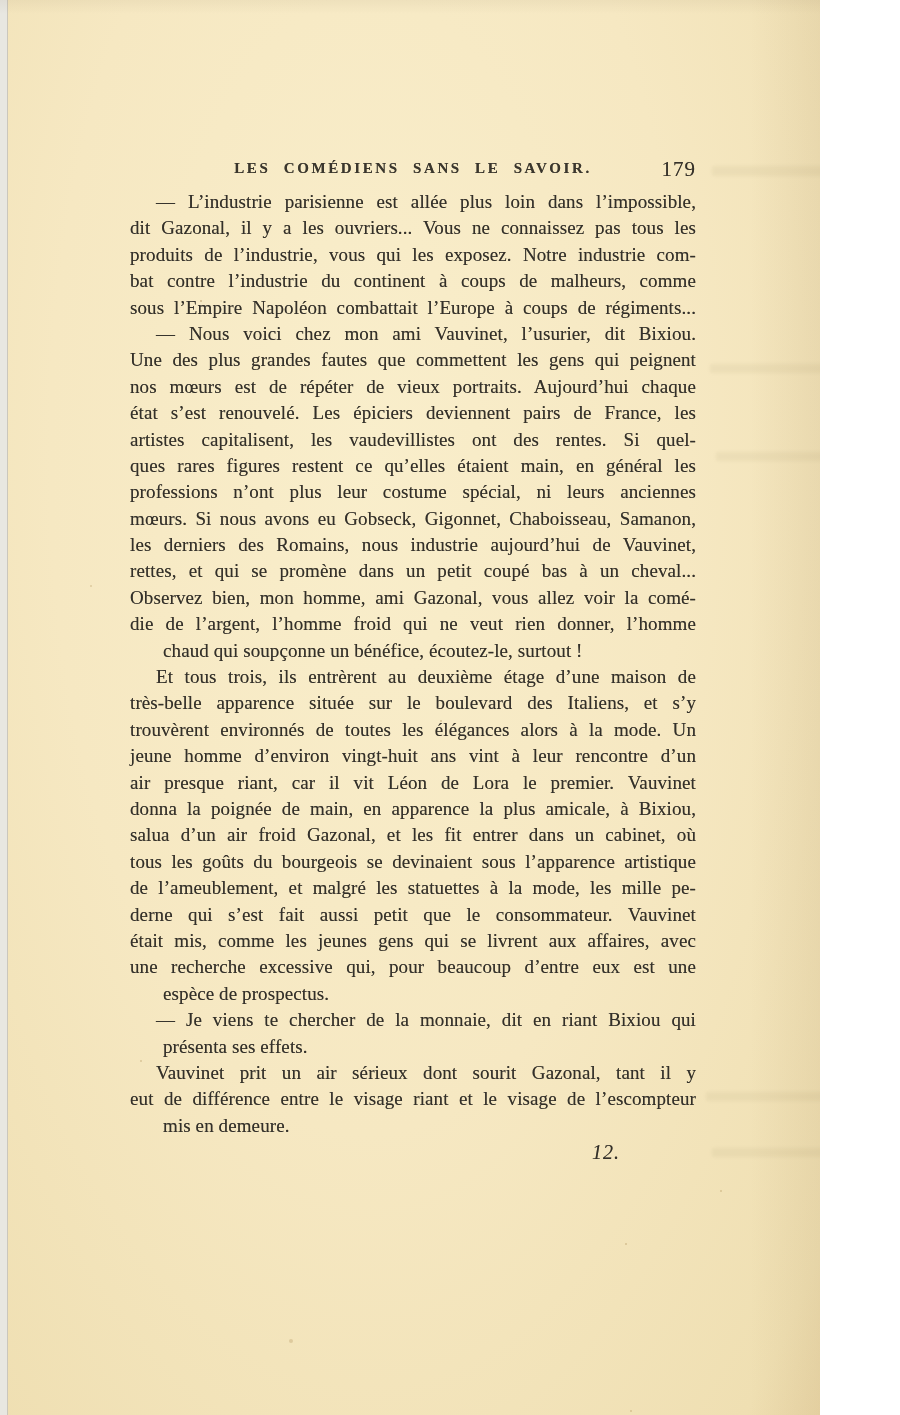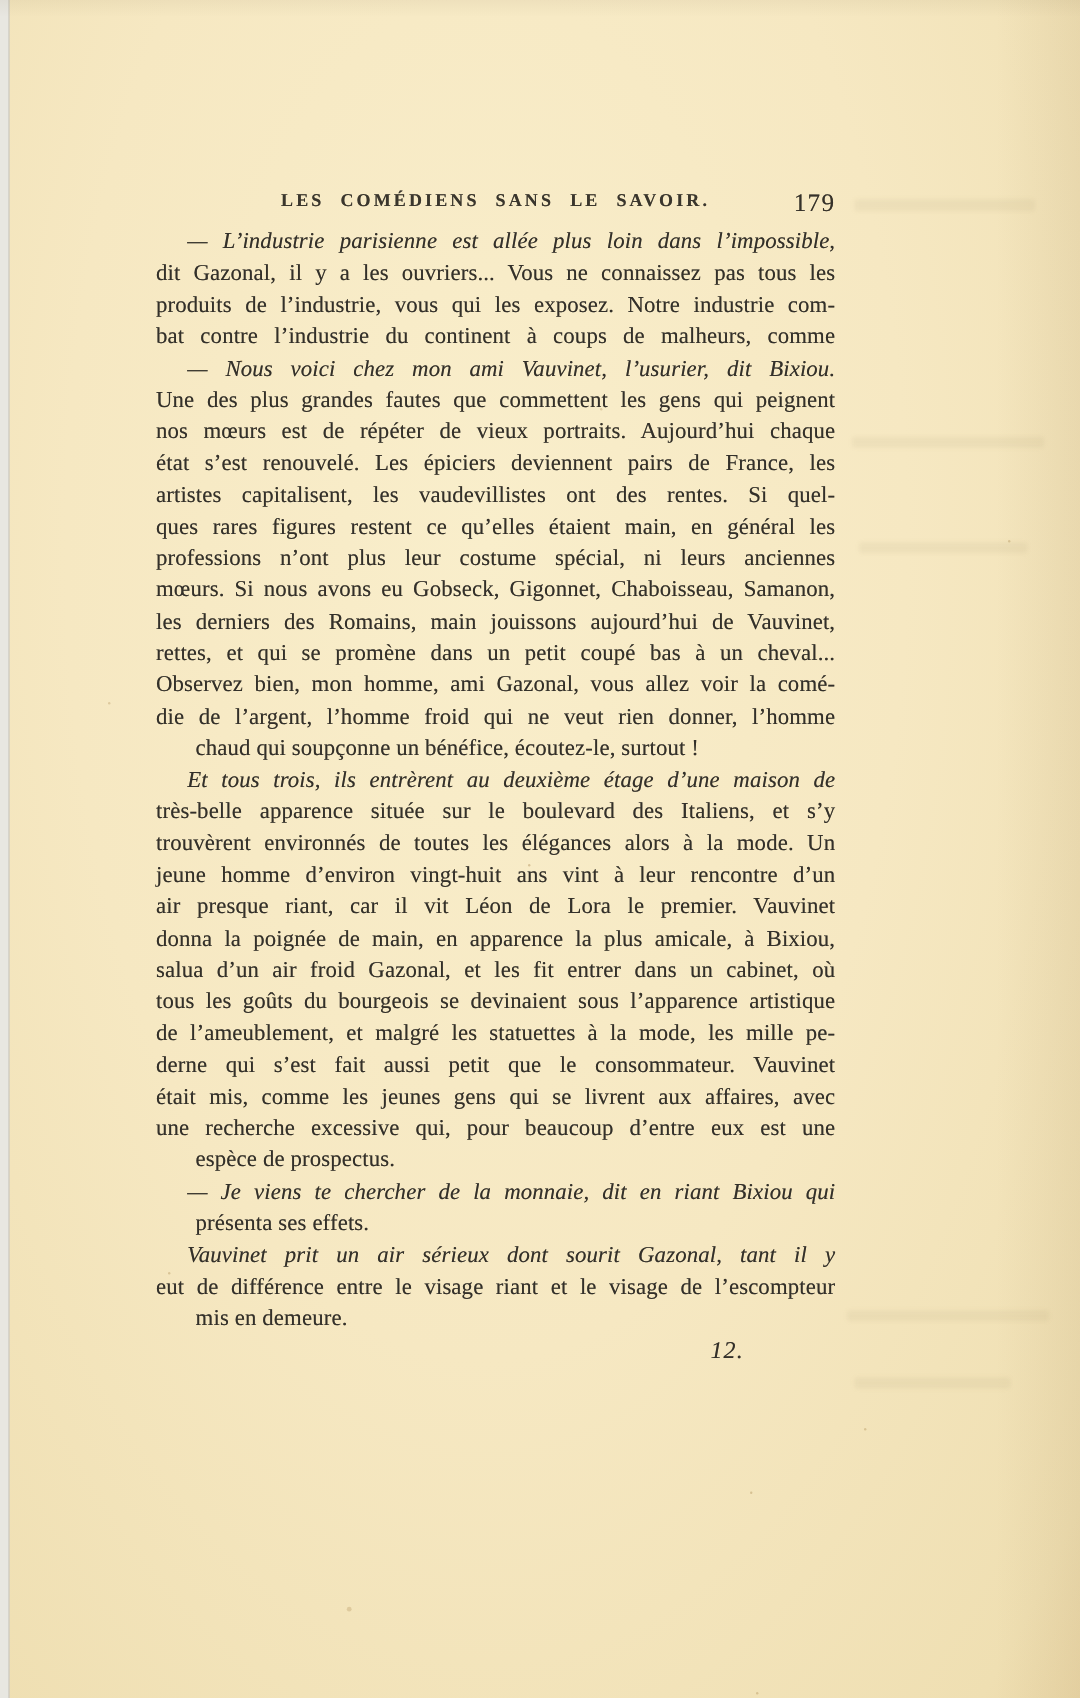--- a/index.html
+++ b/index.html
@@ -1,18 +1,18 @@
 <!DOCTYPE html>
 <html><head>
 <meta charset="utf-8">
 <title>Page scan</title>
 <style>
   html,body { margin:0; padding:0; }
   .page {
-    position:relative; width:900px; height:1415px; overflow:hidden;
+    position:relative; width:820px; height:1415px; overflow:hidden;
     background: radial-gradient(ellipse at 45% 32%, #f9eecb 0%, #f6e8c2 50%, #efdfb2 92%, #ecd9aa 100%);
     font-family:"Liberation Serif", serif;
     color:#33302a;
   }
   .scan-edge-left {
     position:absolute; left:0; top:0; width:7px; height:100%;
     background:#e8e7e1; border-right:1px solid rgba(130,120,95,0.28);
   }
   .right-shade {
     position:absolute; right:0; top:0; width:70px; height:100%;
@@ -34,21 +34,21 @@
   }
   .body-block {
     position:absolute; top:189px; left:130px; width:566px;
     font-size:19px; text-shadow:0 0 0.5px rgba(45,40,28,0.5);
   }
   .ln {
     line-height:26.4px; height:26.4px; white-space:nowrap;
     text-align:justify; text-align-last:justify; letter-spacing:0.1px;
   }
   .ln.short { text-align-last:left;margin-left:33px; }
-  .ln.indent { padding-left:26px;font-style:italic; }
+  .ln.indent { padding-left:26px; }
   .signature { margin-left:462px; font-size:20px; line-height:26.4px; letter-spacing:1px;font-style:italic; }
   .ghost {
     position:absolute; background:rgba(128,112,72,0.07);
     filter:blur(1.6px); border-radius:2px;
   }
   .specks {
     position:absolute; left:200px; top:300px; width:2px; height:2px; border-radius:50%;
     background:rgba(150,110,50,0.40);
     box-shadow: 240px 420px 0 rgba(150,110,50,0.32), 520px 890px 0 rgba(150,110,50,0.28),
       90px 1040px 0 1px rgba(150,110,50,0.22), 430px 1110px 0 rgba(150,110,50,0.28),
@@ -76,31 +76,32 @@
     <div class="header-title">LES COMÉDIENS SANS LE SAVOIR.</div>
     <div class="page-number">179</div>
   </div>
 
   <div class="body-block">
     <div>
       <div class="ln indent">— L’industrie parisienne est allée plus loin dans l’impossible,</div>
       <div class="ln">dit Gazonal, il y a les ouvriers... Vous ne connaissez pas tous les</div>
       <div class="ln">produits de l’industrie, vous qui les exposez. Notre industrie com-</div>
       <div class="ln">bat contre l’industrie du continent à coups de malheurs, comme</div>
+      <div class="ln">sous l’Empire Napoléon combattait l’Europe à coups de régiments...</div>
     </div>
     <div>
       <div class="ln indent">— Nous voici chez mon ami Vauvinet, l’usurier, dit Bixiou.</div>
       <div class="ln">Une des plus grandes fautes que commettent les gens qui peignent</div>
       <div class="ln">nos mœurs est de répéter de vieux portraits. Aujourd’hui chaque</div>
       <div class="ln">état s’est renouvelé. Les épiciers deviennent pairs de France, les</div>
       <div class="ln">artistes capitalisent, les vaudevillistes ont des rentes. Si quel-</div>
       <div class="ln">ques rares figures restent ce qu’elles étaient main, en général les</div>
       <div class="ln">professions n’ont plus leur costume spécial, ni leurs anciennes</div>
       <div class="ln">mœurs. Si nous avons eu Gobseck, Gigonnet, Chaboisseau, Samanon,</div>
-      <div class="ln">les derniers des Romains, main jouissons aujourd’hui de Vauvinet,</div>
+      <div class="ln">les derniers des Romains, nous industrie aujourd’hui de Vauvinet,</div>
       <div class="ln">rettes, et qui se promène dans un petit coupé bas à un cheval...</div>
       <div class="ln">Observez bien, mon homme, ami Gazonal, vous allez voir la comé-</div>
       <div class="ln">die de l’argent, l’homme froid qui ne veut rien donner, l’homme</div>
       <div class="ln short">chaud qui soupçonne un bénéfice, écoutez-le, surtout !</div>
     </div>
     <div>
       <div class="ln indent">Et tous trois, ils entrèrent au deuxième étage d’une maison de</div>
       <div class="ln">très-belle apparence située sur le boulevard des Italiens, et s’y</div>
       <div class="ln">trouvèrent environnés de toutes les élégances alors à la mode. Un</div>
       <div class="ln">jeune homme d’environ vingt-huit ans vint à leur rencontre d’un</div>

